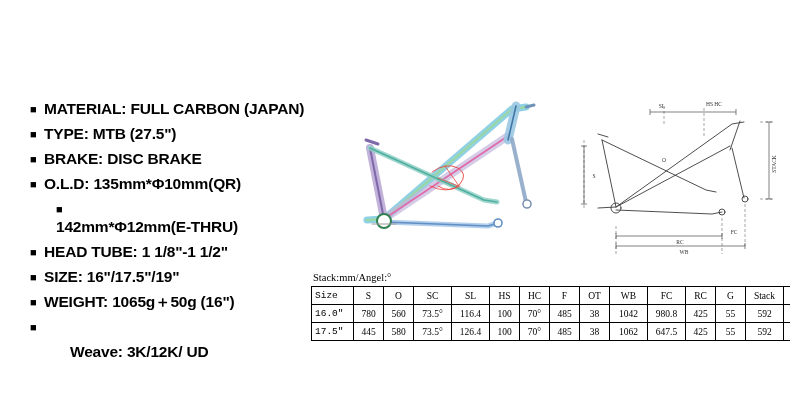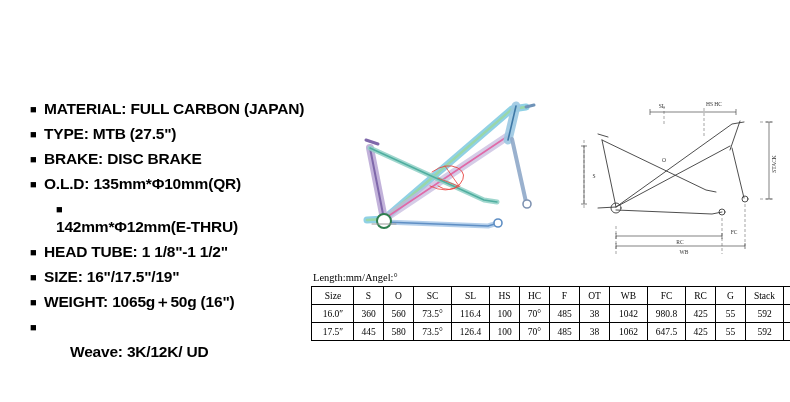--- a/index.html
+++ b/index.html
@@ -98,21 +98,21 @@
     padding: 0 2px;
     text-align: center;
     vertical-align: middle;
     font-weight: normal;
     white-space: nowrap;
     overflow: hidden;
   }
   table.geo col.c-size { width: 42px; }
   table.geo col.c-n    { width: 30px; }
   table.geo col.c-w    { width: 38px; }
-  table.geo td.left-col, table.geo th.left-col { text-align: center; padding-left: 3px; }
+  table.geo td.left-col, table.geo th.left-col { text-align: left; padding-left: 3px; font-family: Liberation Mono, monospace; }
 </style>
 </head>
 <body>
 
 <div id="page">
 
   <div id="specs">
 
     <div class="spec-row">
       <span class="bullet"></span>
@@ -262,21 +262,21 @@
         <text x="100" y="76">O</text>
       </g>
       <g font-family="Liberation Serif, serif" font-size="5.5" fill="#333">
         <text x="212" y="78" transform="rotate(-90 212 78)" text-anchor="middle">STACK</text>
       </g>
     </svg>
 
   </div>
 
   <div id="table-block">
-    <div id="unit-note">Length:mm/Angel:°</div>
+    <div id="unit-note">Stack:mm/Angel:°</div>
     <table class="geo">
       <colgroup>
         <col class="c-size">
           <col class="c-n">
           <col class="c-n">
           <col class="c-w">
           <col class="c-w">
         <col class="c-n">
           <col class="c-n">
           <col class="c-n">
@@ -303,21 +303,21 @@
           <th>FC</th>
           <th>RC</th>
           <th>G</th>
           <th>Stack</th>
           <th>Reach</th>
         </tr>
       </thead>
       <tbody>
         <tr>
           <td class="left-col">16.0″</td>
-          <td>360</td>
+          <td>780</td>
           <td>560</td>
           <td>73.5°</td>
           <td>116.4</td>
           <td>100</td>
           <td>70°</td>
           <td>485</td>
           <td>38</td>
           <td>1042</td>
           <td>980.8</td>
           <td>425</td>

